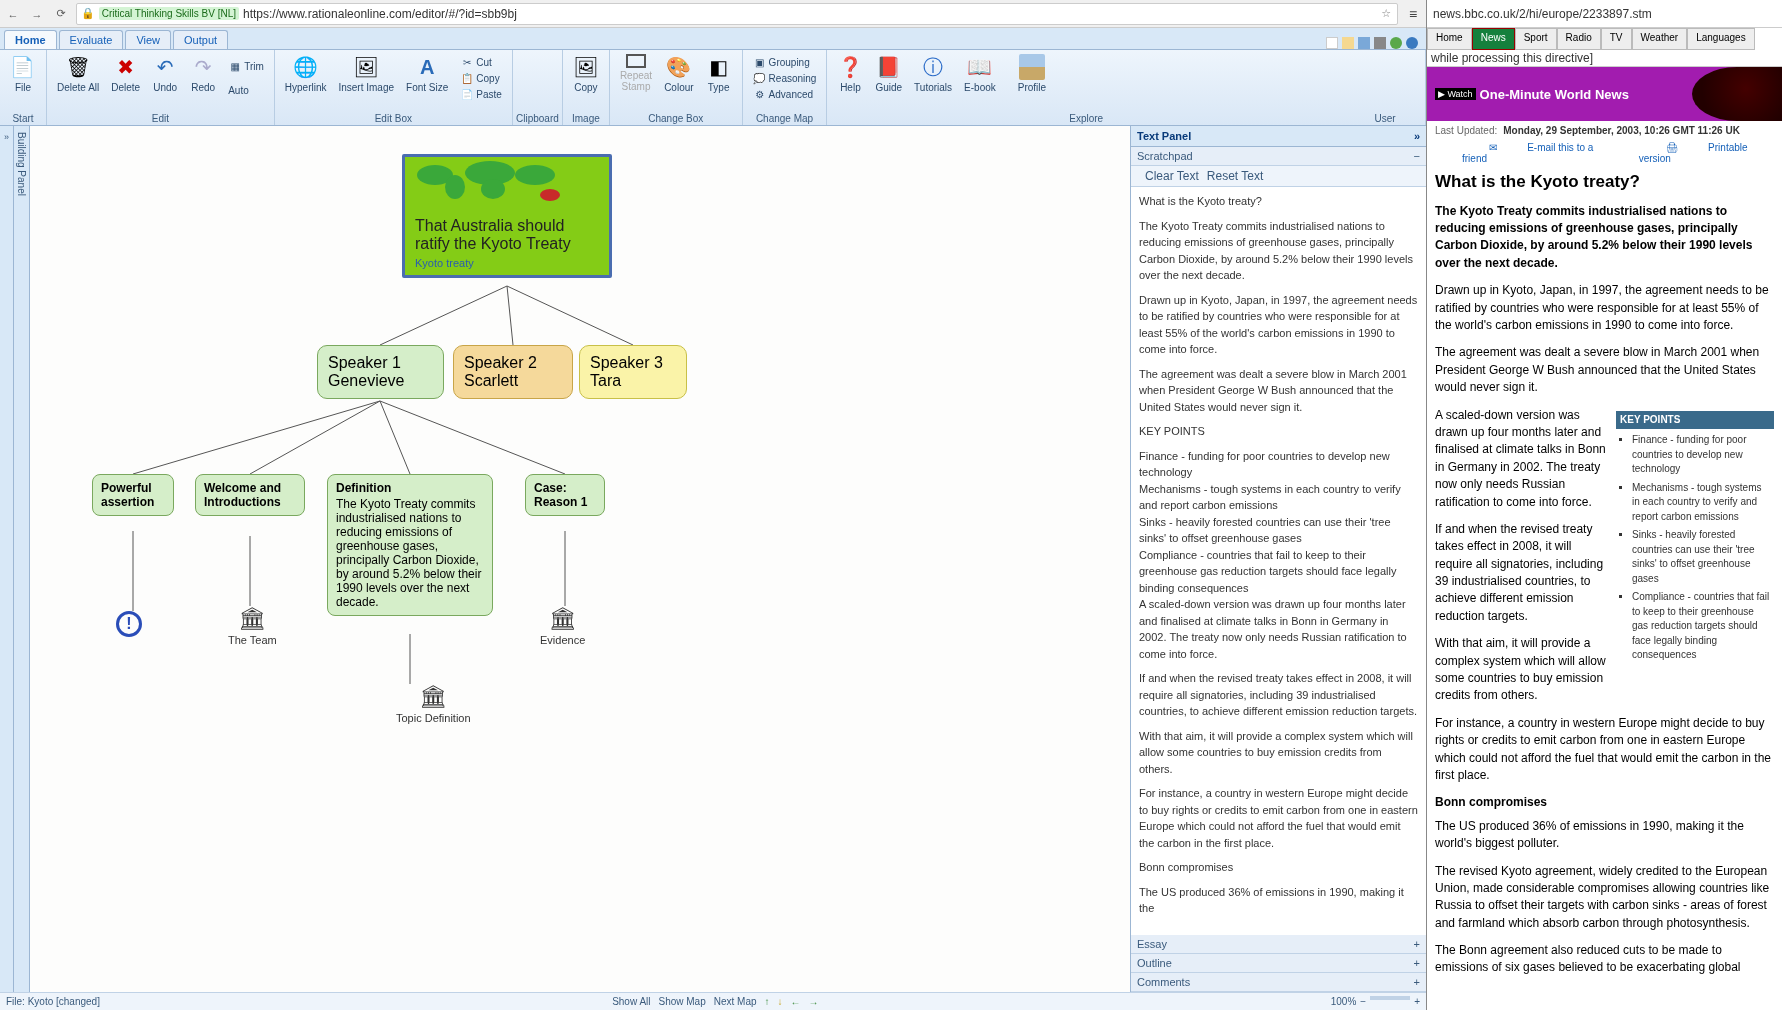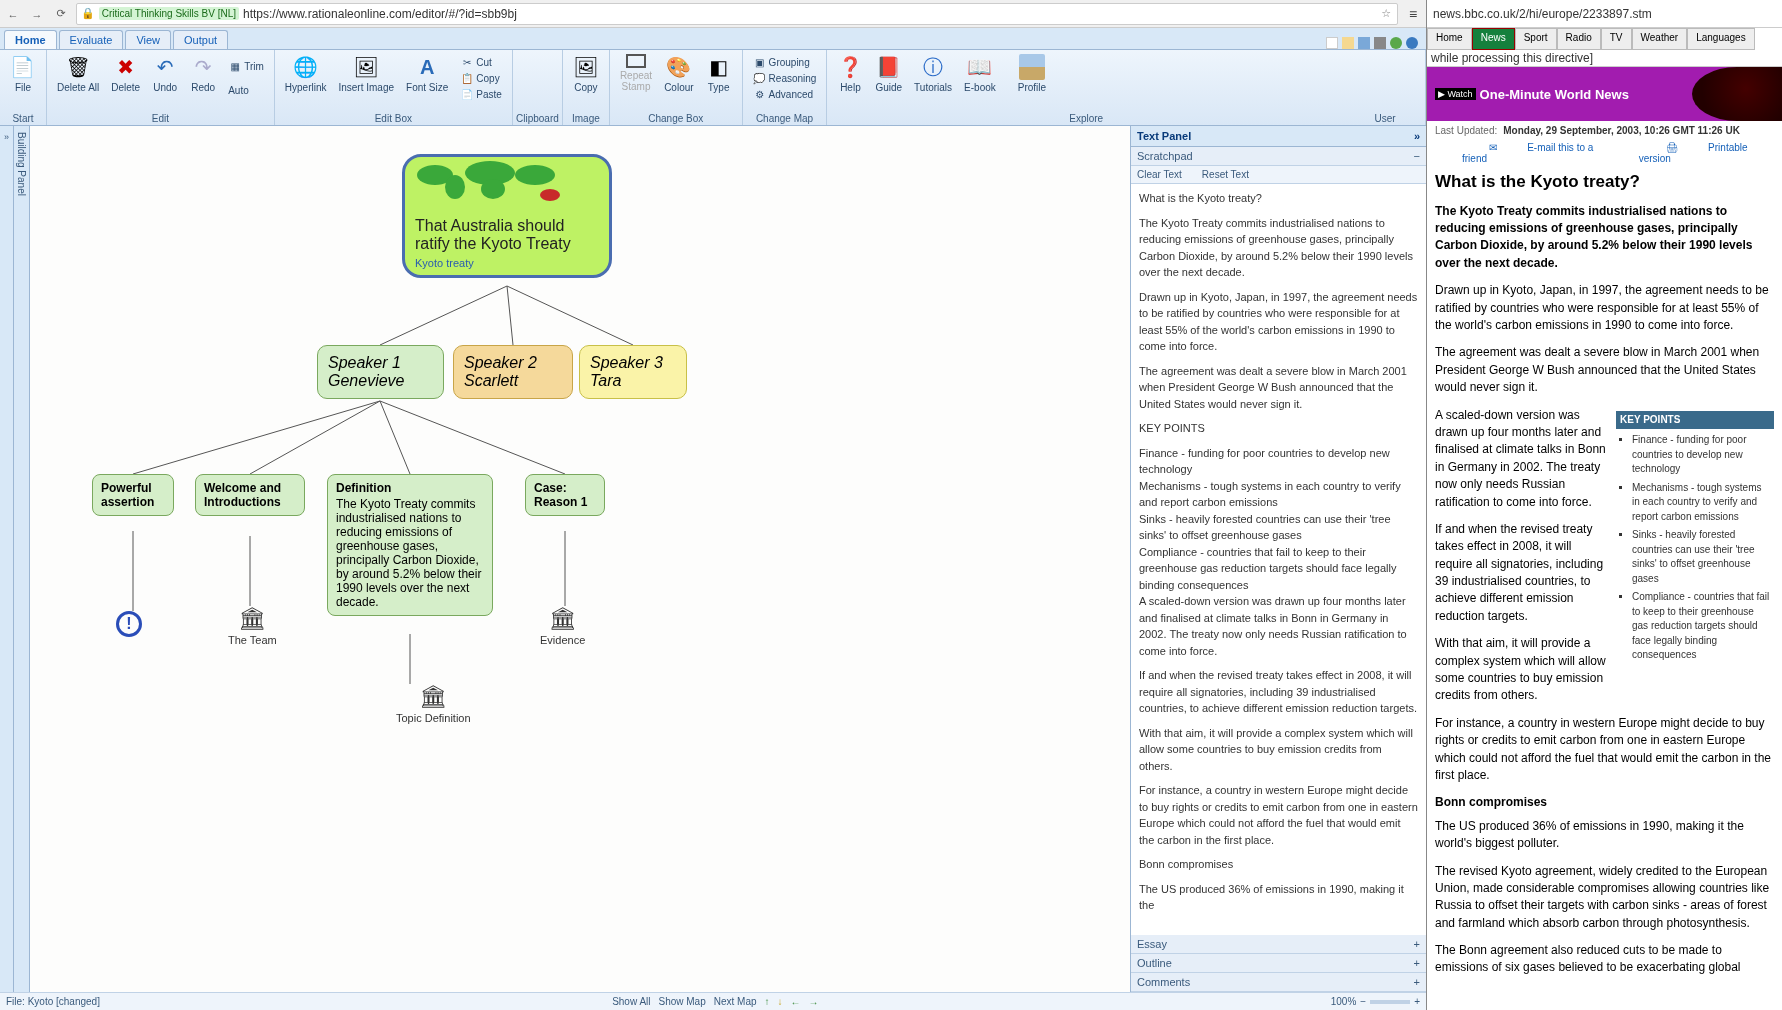--- a/index.html
+++ b/index.html
@@ -39,60 +39,60 @@
     
     .main-split { display: flex; flex: 1; overflow: hidden; }
     .building-panel-tab { width: 14px; background: #d8e8f7; border-right: 1px solid #9cb6d3; display:flex; align-items:flex-start; justify-content:center; padding-top:6px; }
     .building-panel-tab .tab-text { writing-mode: vertical-lr; font-size: 10px; color:#3a5a7c; }
     
     
     .canvas { flex: 1; background: #fdfdfc; position: relative; overflow: auto; }
     .canvas svg { position: absolute; top: 0; left: 0; pointer-events: none; }
     
     .node { position: absolute; border-radius: 8px; padding: 6px 10px; border: 1px solid; font-size: 14px; }
-    .node-main { left: 372px; top: 28px; width: 210px; border: 3px solid #4a6db0; background: #bef264; border-radius: 19px; }
+    .node-main { left: 372px; top: 28px; width: 210px; border: 3px solid #4a6db0; background: #84cc16; border-radius: 2px; }
     .node-main .worldmap { width: 100%; height: 50px; margin-bottom: 4px; display:flex; align-items:center; justify-content:center; }
     .node-main .title { font-size: 16px; color: #222; text-align: left; }
     .node-main .link { font-size: 11px; color: #2a5db0; margin-top: 4px; }
     
     .node-speaker1 { left: 287px; top: 219px; width: 127px; background: #d5eec9; border-color: #7aa85e; }
     .node-speaker2 { left: 423px; top: 219px; width: 120px; background: #f5d99b; border-color: #c8a548; }
     .node-speaker3 { left: 549px; top: 219px; width: 108px; background: #faf3a8; border-color: #c8c048; }
-    .node-speaker1, .node-speaker2, .node-speaker3 { font-size: 16px; border-radius: 10px; padding: 8px 10px; font-style: italic; }
+    .node-speaker1, .node-speaker2, .node-speaker3 { font-size: 16px; border-radius: 10px; padding: 8px 10px; }
     
     .node-sub { background: #d5eec9; border-color: #7aa85e; font-size: 12px; border-radius: 8px; padding: 6px 8px; }
     .node-powerful { left: 62px; top: 348px; width: 82px; }
     .node-welcome { left: 165px; top: 348px; width: 110px; }
     .node-definition { left: 297px; top: 348px; width: 166px; }
     .node-case { left: 495px; top: 348px; width: 80px; }
     .node-sub .hd { font-weight: bold; font-size: 12px; }
     .node-sub .bd { font-size: 12px; margin-top: 2px; }
     
     .leaf-icon { position: absolute; display:flex; flex-direction:column; align-items:center; font-size:11px; color:#333; }
     .leaf-team { left: 198px; top: 480px; }
     .leaf-evidence { left: 510px; top: 480px; }
     .leaf-exclaim { left: 86px; top: 485px; }
     .leaf-topic { left: 366px; top: 558px; }
     .pillar { width: 28px; height: 28px; font-size: 22px; }
     
     
     .text-panel { width: 296px; background: #eef4fb; border-left: 1px solid #9cb6d3; display: flex; flex-direction: column; }
     .tp-header { background: #d8e8f7; border-bottom: 1px solid #9cb6d3; padding: 4px 6px; font-size: 11px; font-weight: bold; color:#083a7a; display:flex; justify-content:space-between; }
     .tp-section { background: #e6eef8; border-bottom: 1px solid #c0d2e6; padding: 3px 6px; font-size: 11px; color:#3a5a7c; display:flex; justify-content:space-between; cursor:pointer; }
-    .tp-tools { display:flex; gap:20px; padding: 3px 6px; font-size:10px; border-bottom: 1px solid #c0d2e6; }
+    .tp-tools { display:flex; gap:8px; padding: 3px 14px; font-size:12px; border-bottom: 1px solid #c0d2e6; }
     .tp-tools span { cursor:pointer; color:#3a5a7c; }
     .tp-body { flex:1; overflow-y: scroll; background: #fff; padding: 6px 8px; font-size: 11px; line-height: 1.5; color:#333; }
     .tp-body p { margin-bottom: 8px; }
     
     
     .footer-bar { height: 18px; background: #eef4fb; border-top: 1px solid #c0d2e6; display: flex; align-items: center; padding: 0 6px; font-size: 10px; color:#3a5a7c; }
     .footer-bar .left { }
     .footer-bar .center { margin: 0 auto; display:flex; gap:8px; }
     .footer-bar .center span { cursor:pointer; }
-    .footer-bar .right { display:flex; gap:4px; align-items:center; }
+    .footer-bar .right { display:flex; gap:4px; align-items:flex-start; }
     
     
     .app-right { width: 355px; display: flex; flex-direction: column; background:#fff; overflow:hidden; }
     .bbc-url { height: 28px; border-bottom:1px solid #ccc; display:flex; align-items:center; padding: 0 6px; font-size:12px; color:#333; }
     .bbc-nav { display:flex; height:22px; }
     .bbc-nav .tab { padding: 3px 8px; font-size: 10px; border: 1px solid #bbb; background:#eee; cursor:pointer; }
     .bbc-nav .tab.active { background: #15803d; color: #fff; border-color:#900; }
     .bbc-err { font-size:12px; padding: 1px 4px; color:#333; border-bottom:1px solid #ccc; }
     .bbc-banner { background: #a21caf; color:#fff; height: 54px; position:relative; display:flex; align-items:center; padding-left:8px; }
     .bbc-banner .watch { background:#000; color:#fff; font-size:9px; padding:1px 3px; margin-right:4px; }

